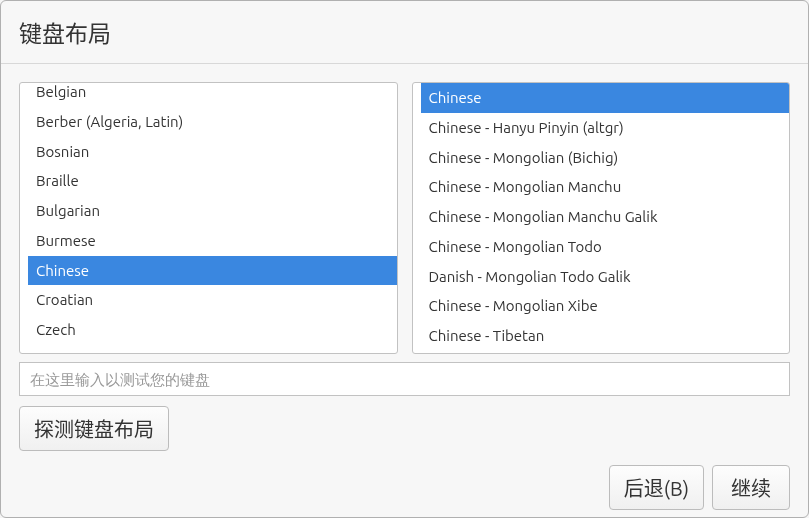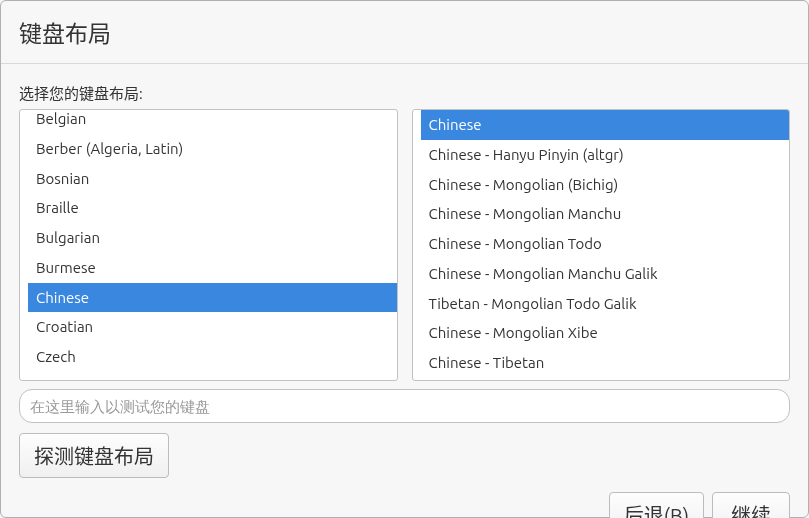--- a/index.html
+++ b/index.html
@@ -72,21 +72,21 @@
     }
     .list-item.selected {
       background: #3a87e0;
       color: #fff;
     }
     .test-input {
       margin-top: 8px;
       width: 100%;
       height: 34px;
       border: 1px solid #c2c2c2;
-      border-radius: 13px;
+      border-radius: 0;
       padding: 6px 10px;
       font-size: 15px;
       background: #fff;
       color: #333;
     }
     .test-input::placeholder {
       color: #999;
     }
     .detect-row {
       margin-top: 10px;
@@ -113,21 +113,20 @@
   </style>
 </head>
 <body>
 
 <div class="window">
   <div class="title-bar">
     <h1>键盘布局</h1>
   </div>
 
   <div class="content">
-    <div class="prompt">选择您的键盘布局:</div>
 
     <div class="lists-row">
       <div class="listbox" id="left-listbox">
         <div class="list-inner" id="left-inner" style="top:-6px;">
             <div class="list-item">Belgian</div>
             <div class="list-item">Berber (Algeria, Latin)</div>
             <div class="list-item">Bosnian</div>
             <div class="list-item">Braille</div>
             <div class="list-item">Bulgarian</div>
             <div class="list-item">Burmese</div>
@@ -136,23 +135,23 @@
             <div class="list-item">Czech</div>
             <div class="list-item">Danish</div>
           </div>
       </div>
       <div class="listbox" id="right-listbox">
         <div class="list-inner" id="right-inner">
             <div class="list-item selected">Chinese</div>
             <div class="list-item">Chinese - Hanyu Pinyin (altgr)</div>
             <div class="list-item">Chinese - Mongolian (Bichig)</div>
             <div class="list-item">Chinese - Mongolian Manchu</div>
+            <div class="list-item">Chinese - Mongolian Manchu Galik</div>
             <div class="list-item">Chinese - Mongolian Todo</div>
-            <div class="list-item">Chinese - Mongolian Manchu Galik</div>
-            <div class="list-item">Tibetan - Mongolian Todo Galik</div>
+            <div class="list-item">Danish - Mongolian Todo Galik</div>
             <div class="list-item">Chinese - Mongolian Xibe</div>
             <div class="list-item">Chinese - Tibetan</div>
           </div>
       </div>
     </div>
 
     <input type="text" class="test-input" placeholder="在这里输入以测试您的键盘" style="">
 
     <div class="detect-row">
       <button class="btn">探测键盘布局</button>

